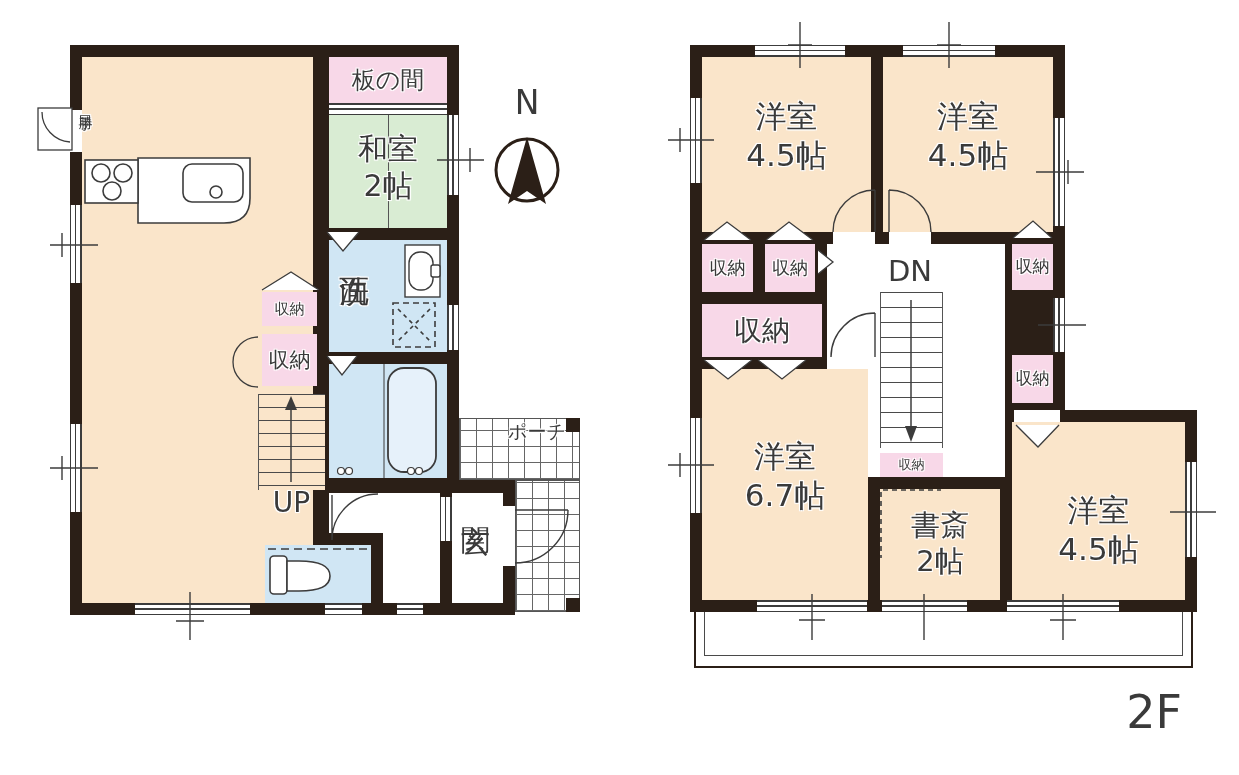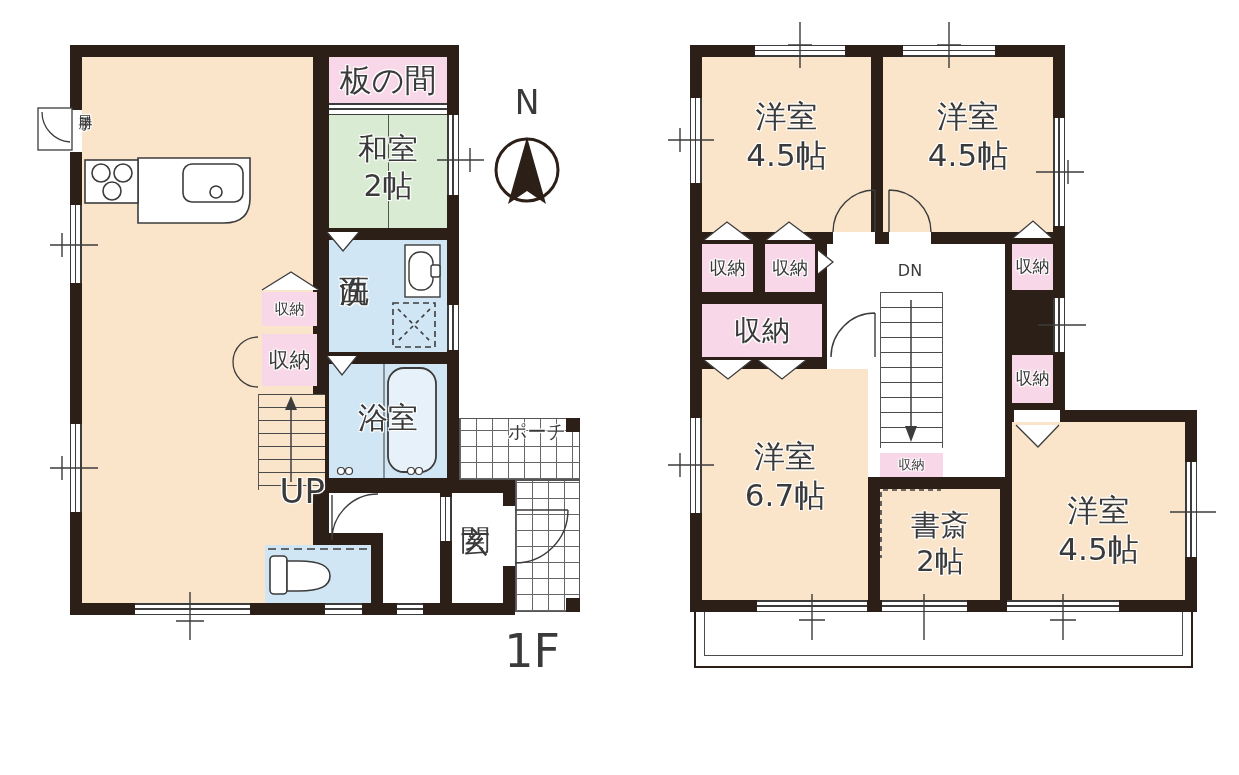--- a/index.html
+++ b/index.html
@@ -196,48 +196,42 @@
       <path d="M812,594 V640 M799,620 H825"></path>
       <path d="M924,594 V640"></path>
       <path d="M1063,594 V640 M1050,620 H1076"></path>
     </g>
   </svg>
 
   <div class="lab" style="left:505px;top:84px;width:44px;height:38px;font-size:33px;">
     <span>N</span>
     </div>
 
-  <div class="lab" style="left:329px;top:61px;width:118px;height:38px;font-size:32px;">
+  <div class="lab" style="left:329px;top:61px;width:118px;height:38px;font-size:24px;">
     <span>板の間</span>
     </div>
   <div class="lab" style="left:329px;top:130px;width:118px;height:74px;font-size:30px;">
     <span>和室</span>
       <span>2帖</span>
     </div>
   <div class="vlab" style="left:334px;top:252px;width:40px;height:100px;font-size:30px;">洗面</div>
-  <div class="lab" style="left:329px;top:399px;width:118px;height:38px;font-size:30px;">
-    <span>浴室</span>
-    </div>
   <div class="lab" style="left:262px;top:297px;width:55px;height:24px;font-size:15px;">
     <span>収納</span>
     </div>
   <div class="lab" style="left:262px;top:342px;width:55px;height:36px;font-size:21px;">
     <span>収納</span>
     </div>
-  <div class="lab" style="left:258px;top:476px;width:67px;height:30px;font-size:34px;align-items:flex-end;">
+  <div class="lab" style="left:258px;top:487px;width:67px;height:30px;font-size:28px;">
     <span>UP</span>
     </div>
   <div class="vlab" style="left:458px;top:502px;width:38px;height:100px;font-size:29px;">玄関</div>
   <div class="lab" style="left:492px;top:420px;width:90px;height:24px;font-size:19px;">
     <span>ポーチ</span>
     </div>
   <div class="vlab" style="left:75px;top:105px;width:20px;height:68px;font-size:14px;letter-spacing:0;">勝手口</div>
-  <div class="lab" style="left:490px;top:626px;width:84px;height:52px;font-size:46px;">
-    <span>1F</span>
-    </div>
 
   <div class="lab" style="left:702px;top:90px;width:169px;height:92px;font-size:31px;">
     <span>洋室</span>
       <span>4.5帖</span>
     </div>
   <div class="lab" style="left:883px;top:90px;width:170px;height:92px;font-size:31px;">
     <span>洋室</span>
       <span>4.5帖</span>
     </div>
   <div class="lab" style="left:702px;top:246px;width:51px;height:44px;font-size:18px;">
@@ -248,32 +242,35 @@
     </div>
   <div class="lab" style="left:702px;top:306px;width:120px;height:49px;font-size:28px;">
     <span>収納</span>
     </div>
   <div class="lab" style="left:1012px;top:246px;width:41px;height:42px;font-size:17px;">
     <span>収納</span>
     </div>
   <div class="lab" style="left:1012px;top:357px;width:41px;height:44px;font-size:17px;">
     <span>収納</span>
     </div>
-  <div class="lab" style="left:868px;top:256px;width:84px;height:30px;font-size:16px;">
+  <div class="lab" style="left:868px;top:256px;width:84px;height:30px;font-size:29px;">
     <span>DN</span>
     </div>
   <div class="lab" style="left:880px;top:452px;width:63px;height:26px;font-size:13px;">
     <span>収納</span>
     </div>
   <div class="lab" style="left:702px;top:428px;width:166px;height:95px;font-size:31px;">
     <span>洋室</span>
       <span>6.7帖</span>
     </div>
   <div class="lab" style="left:880px;top:500px;width:120px;height:86px;font-size:29px;">
     <span>書斎</span>
       <span>2帖</span>
     </div>
   <div class="lab" style="left:1012px;top:482px;width:173px;height:95px;font-size:31px;">
     <span>洋室</span>
       <span>4.5帖</span>
     </div>
+  <div class="lab" style="left:1108px;top:686px;width:92px;height:54px;font-size:46px;">
+    <span>2F</span>
+    </div>
 
 </div>
 
 </body></html>

